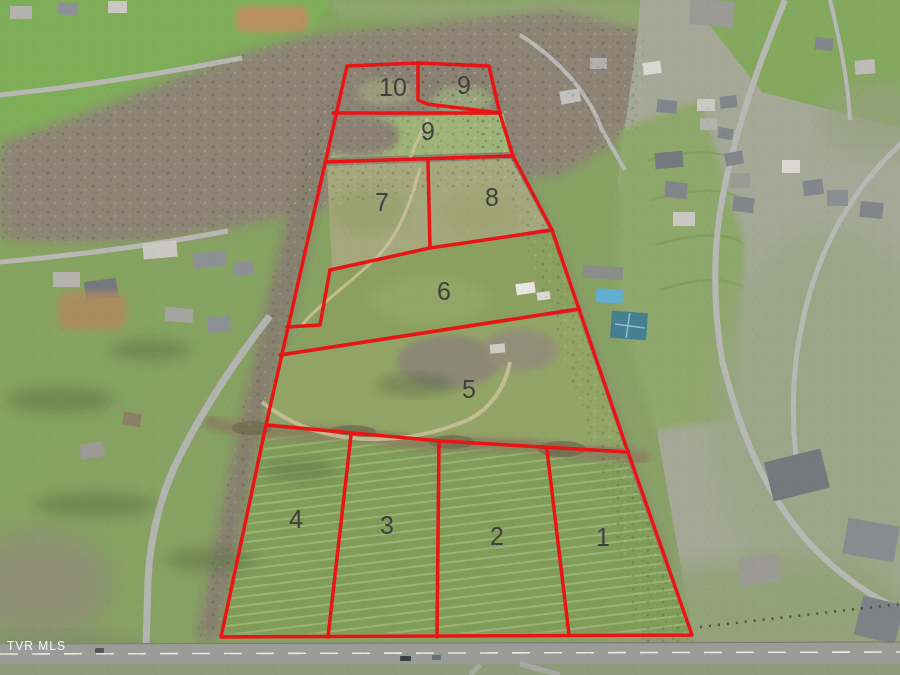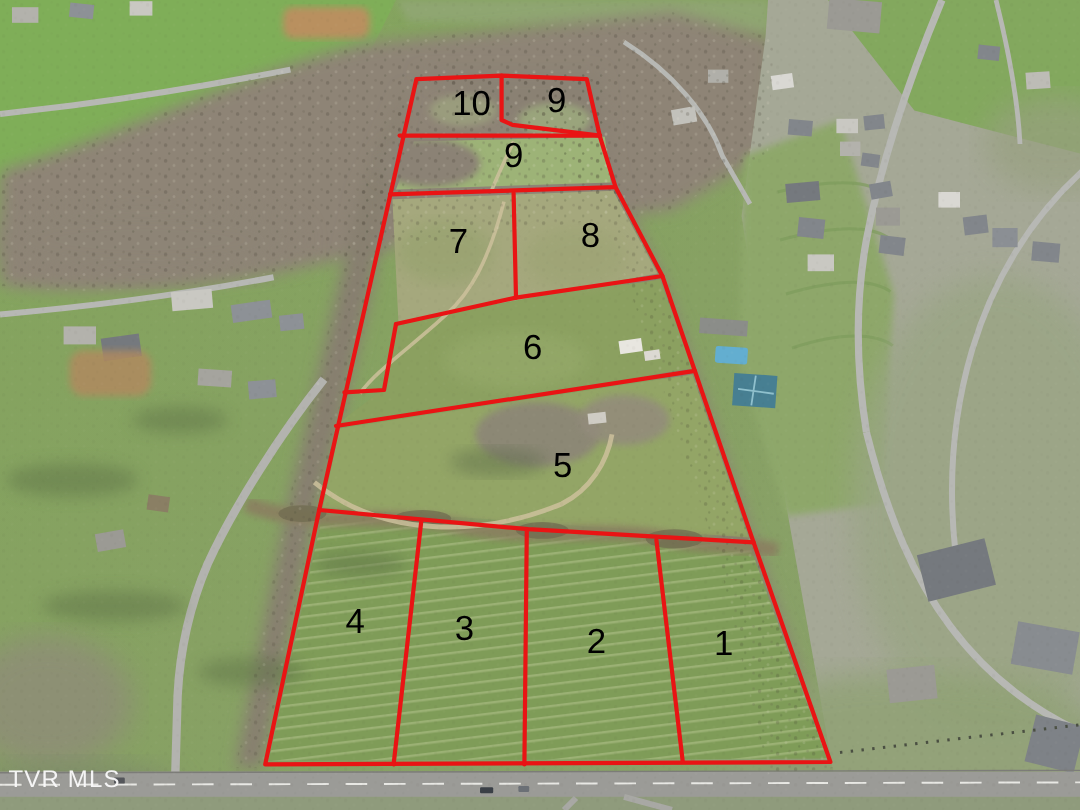--- a/index.html
+++ b/index.html
@@ -1,23 +1,23 @@
 <!DOCTYPE html>
 <html><head>
 <meta charset="utf-8">
 <style>
   html,body{margin:0;padding:0;background:#222;}
   .stage{position:relative;width:900px;height:675px;overflow:hidden;
          font-family:"Liberation Sans",sans-serif;background:#85a161;}
   .stage svg{position:absolute;left:0;top:0;}
   .labels{position:absolute;left:0;top:0;width:100%;height:100%;pointer-events:none;}
   .parcel-label{position:absolute;transform:translate(-50%,-50%);
-                font-family:"Liberation Sans",sans-serif;font-size:29px;
-                color:#000000;line-height:1;text-align:right;}
-  .watermark{position:absolute;left:7px;top:639px;font-size:20px;
+                font-family:"Liberation Sans",sans-serif;font-size:25px;
+                color:#404040;line-height:1;text-align:right;}
+  .watermark{position:absolute;left:7px;top:639px;font-size:12px;
              letter-spacing:1px;color:rgba(250,250,250,.95);
              font-family:"Liberation Sans",sans-serif;}
 </style>
 </head>
 <body>
 
 <div class="stage">
 
   <svg width="900" height="675" viewBox="0 0 900 675">
     <defs>

